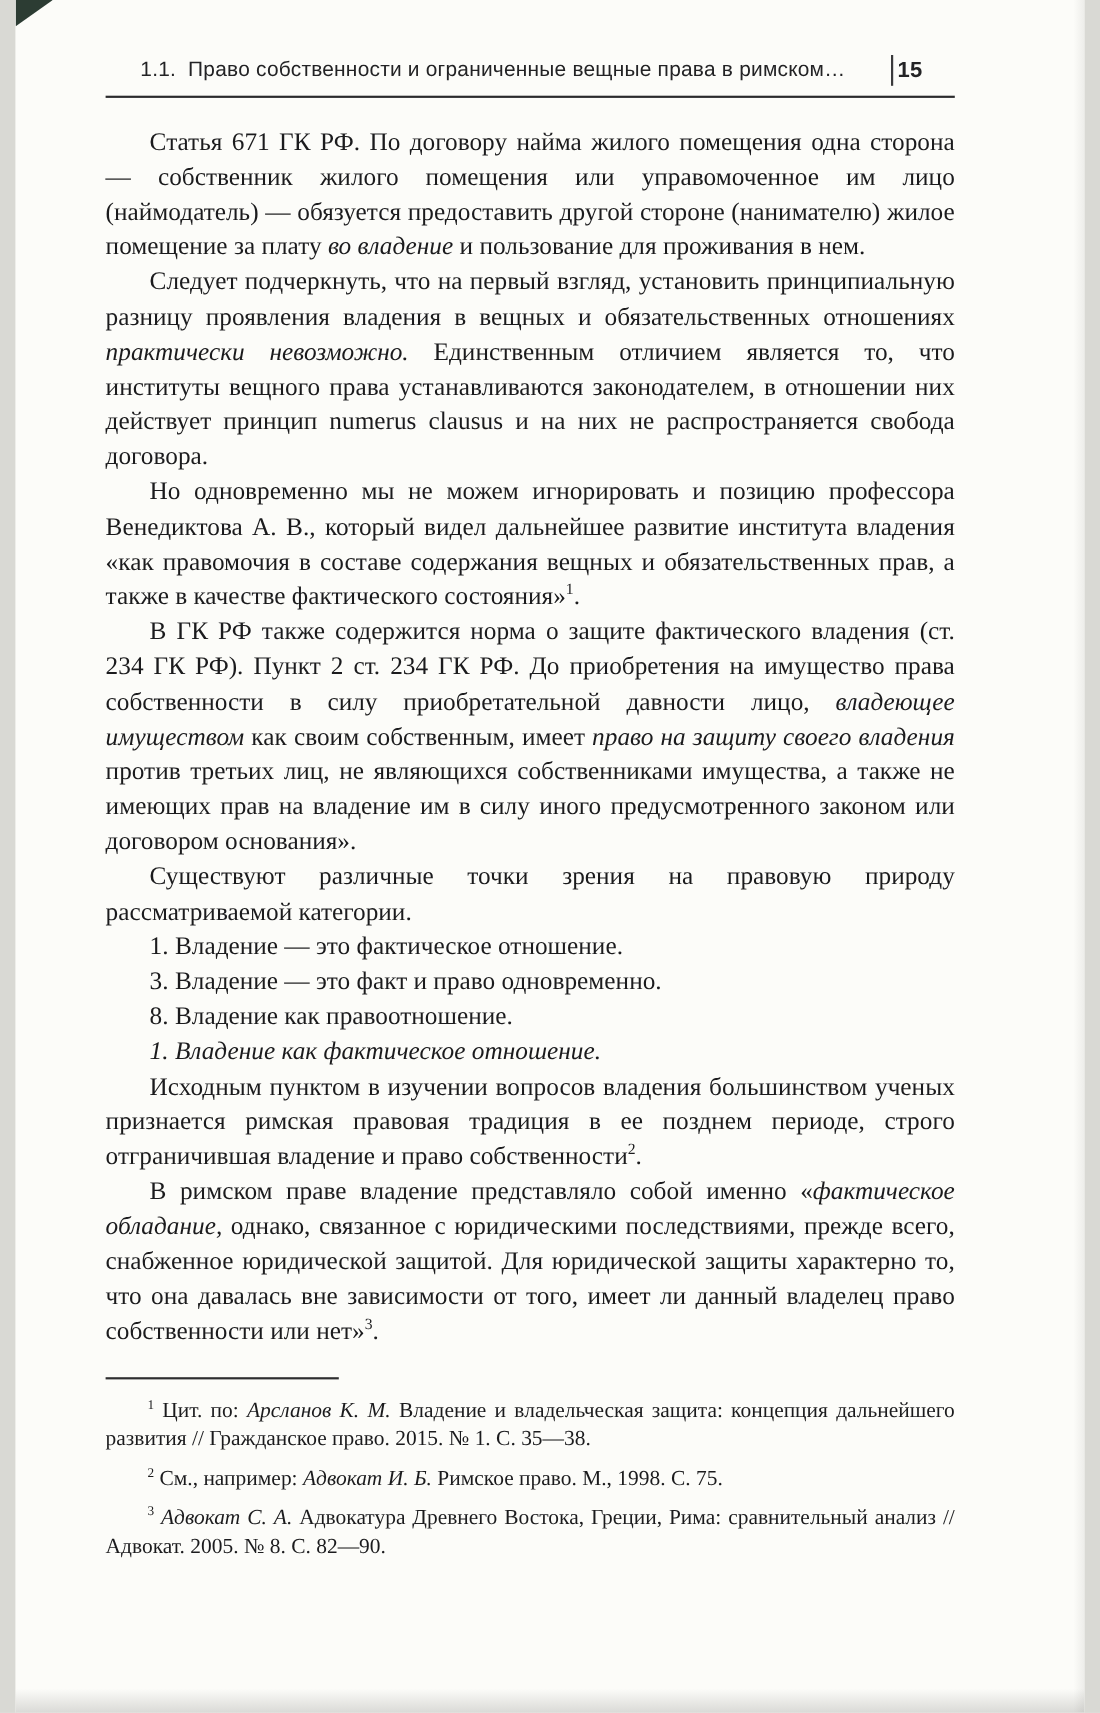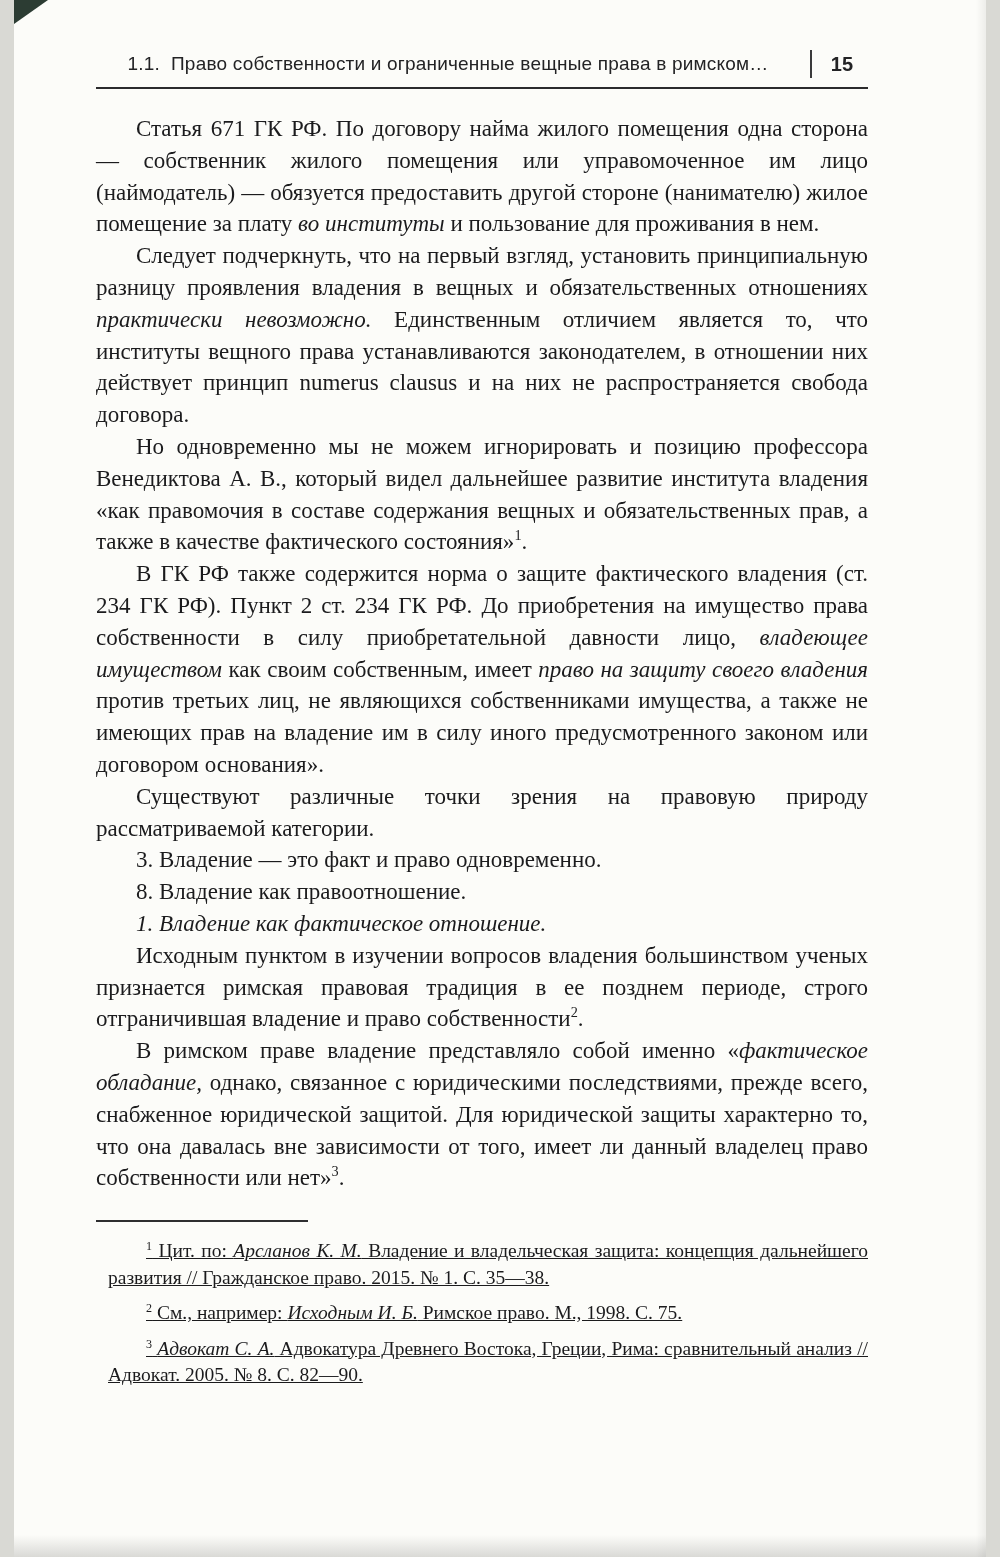--- a/index.html
+++ b/index.html
@@ -55,21 +55,21 @@
     white-space: nowrap;
   }
   .head-divider {
     width: 2px;
     height: 28px;
     background: #3a3a3c;
     margin: 0 4px 0 10px;
   }
   .page-num {
     width: 52px;
-    text-align: center;
+    text-align: left;
     font-weight: bold;
     font-size: 20px;
   }
   .head-rule {
     border: none;
     border-top: 2.5px solid #2b2b2d;
     margin: 9px 0 0 0;
   }
 
   
@@ -96,55 +96,55 @@
     border-top: 2px solid #2e2e30;
     width: 212px;
     margin: 26px 0 16px 0;
   }
   .footnotes {
     font-size: 19.5px;
     line-height: 26.5px;
     text-align: justify;
   }
   .footnote {
-    margin: 0 0 9px 12px;
+    margin: 0 0 9px 0;
     text-indent: 38px;
-    text-decoration: underline;
   }
 </style>
 </head>
 <body>
 
 <div class="page">
   <div class="corner-artifact"></div>
 
   <header class="running-head">
     <div class="head-title">
       <span>1.1.</span>&nbsp;&nbsp;<span>Право собственности и ограниченные вещные права в римском…</span>
     </div>
     <div class="head-divider"></div>
     <div class="page-num">15</div>
   </header>
   <hr class="head-rule">
 
   <main class="body-text">
-      <p class="para"><span>Статья 671 ГК РФ. По договору найма жилого помещения одна сторона — собственник жилого помещения или управомоченное им лицо (наймодатель) — обязуется предоставить другой стороне (нанимателю) жилое помещение за плату </span><span class="it">во институты</span><span> и пользование для проживания в нем.</span></p>
+      <p class="para"><span>Статья 671 ГК РФ. По договору найма жилого помещения одна сторона — собственник жилого помещения или управомоченное им лицо (наймодатель) — обязуется предоставить другой стороне (нанимателю) жилое помещение за плату </span><span class="it">во владение</span><span> и пользование для проживания в нем.</span></p>
       <p class="para"><span>Следует подчеркнуть, что на первый взгляд, установить принципиальную разницу проявления владения в вещных и обязательственных отношениях </span><span class="it">практически невозможно.</span><span> Единственным отличием является то, что институты вещного права устанавливаются законодателем, в отношении них действует принцип numerus clausus и на них не распространяется свобода договора.</span></p>
       <p class="para"><span>Но одновременно мы не можем игнорировать и позицию профессора Венедиктова А. В., который видел дальнейшее развитие института владения «как правомочия в составе содержания вещных и обязательственных прав, а также в качестве фактического состояния»</span><sup>1</sup><span>.</span></p>
       <p class="para"><span>В ГК РФ также содержится норма о защите фактического владения (ст. 234 ГК РФ). Пункт 2 ст. 234 ГК РФ. До приобретения на имущество права собственности в силу приобретательной давности лицо, </span><span class="it">владеющее имуществом</span><span> как своим собственным, имеет </span><span class="it">право на защиту своего владения</span><span> против третьих лиц, не являющихся собственниками имущества, а также не имеющих прав на владение им в силу иного предусмотренного законом или договором основания».</span></p>
       <p class="para"><span>Существуют различные точки зрения на правовую природу рассматриваемой категории.</span></p>
+      <p class="para"><span>1. Владение — это фактическое отношение.</span></p>
       <p class="para"><span>3. Владение — это факт и право одновременно.</span></p>
       <p class="para"><span>8. Владение как правоотношение.</span></p>
       <p class="para"><span class="it">1. Владение как фактическое отношение.</span></p>
       <p class="para"><span>Исходным пунктом в изучении вопросов владения большинством ученых признается римская правовая традиция в ее позднем периоде, строго отграничившая владение и право собственности</span><sup>2</sup><span>.</span></p>
       <p class="para"><span>В римском праве владение представляло собой именно «</span><span class="it">фактическое обладание,</span><span> однако, связанное с юридическими последствиями, прежде всего, снабженное юридической защитой. Для юридической защиты характерно то, что она давалась вне зависимости от того, имеет ли данный владелец право собственности или нет»</span><sup>3</sup><span>.</span></p>
     </main>
 
   <hr class="footnote-rule">
   <footer class="footnotes">
       <p class="footnote"><sup>1</sup><span> Цит. по: </span><span class="it">Арсланов К. М.</span><span> Владение и владельческая защита: концепция дальнейшего развития // Гражданское право. 2015. № 1. С. 35—38.</span></p>
-      <p class="footnote"><sup>2</sup><span> См., например: </span><span class="it">Исходным И. Б.</span><span> Римское право. М., 1998. С. 75.</span></p>
+      <p class="footnote"><sup>2</sup><span> См., например: </span><span class="it">Адвокат И. Б.</span><span> Римское право. М., 1998. С. 75.</span></p>
       <p class="footnote"><sup>3</sup><span> </span><span class="it">Адвокат С. А.</span><span> Адвокатура Древнего Востока, Греции, Рима: сравнительный анализ // Адвокат. 2005. № 8. С. 82—90.</span></p>
     </footer>
 
   <div class="right-shade"></div>
   <div class="bottom-shade"></div>
 </div>
 
 </body></html>

